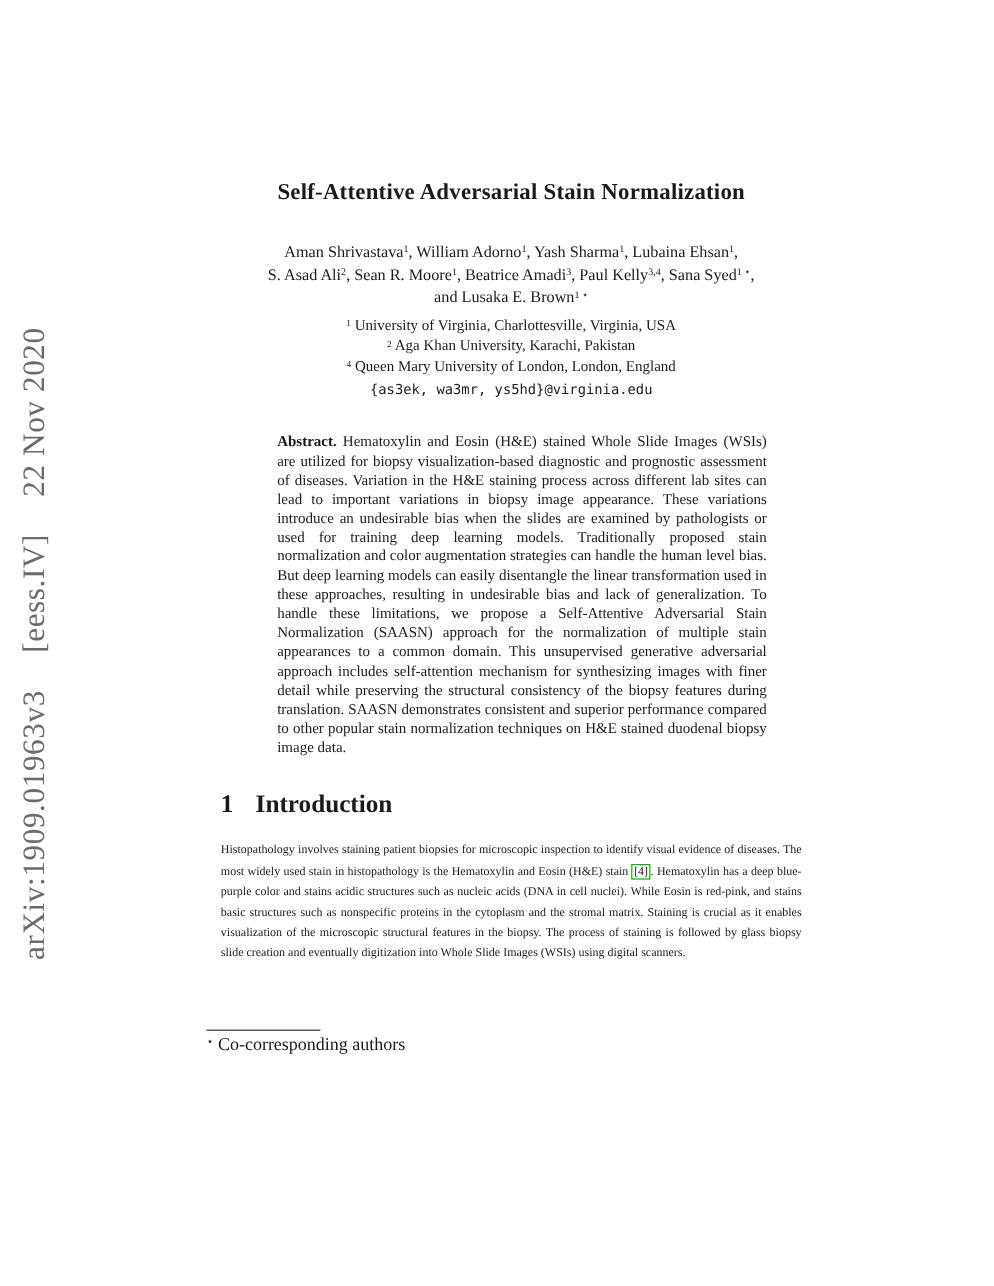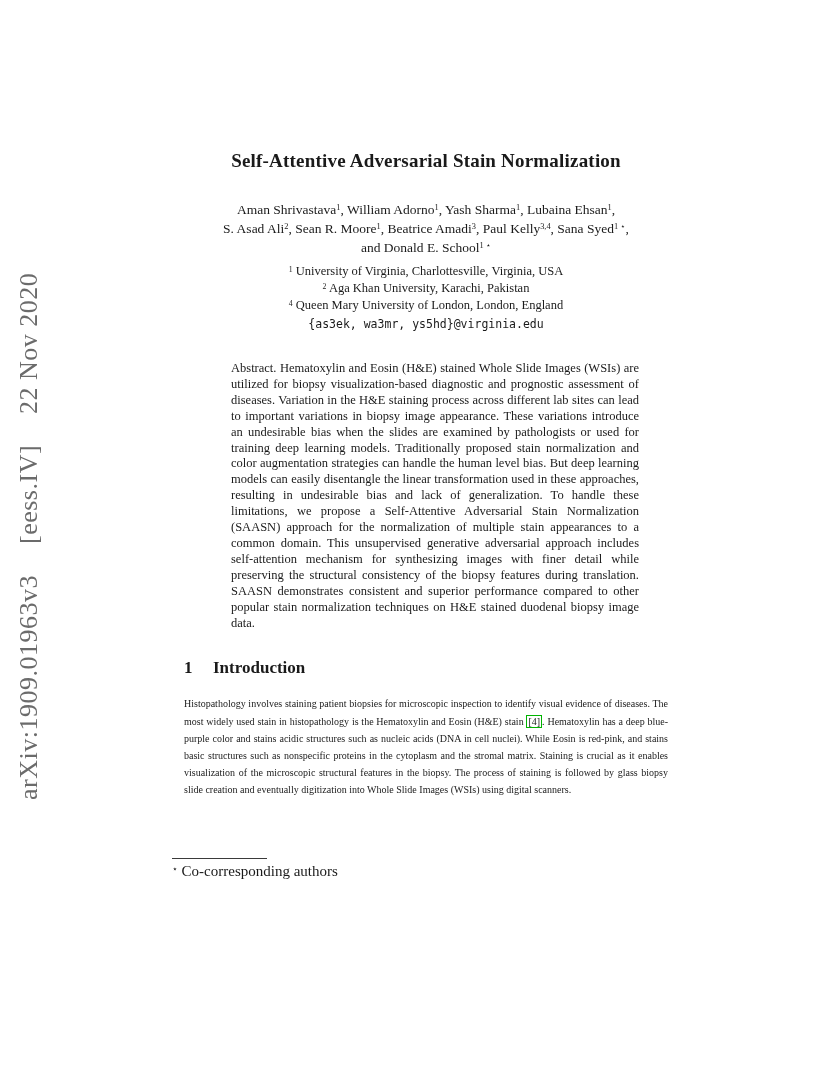--- a/index.html
+++ b/index.html
@@ -14,24 +14,24 @@
     color:var(--wm-color,#6b6b6b);
   }
   .watermark span + span { margin-inline-start:24px; }
   .column { position:absolute; left:184px; top:0; width:484px; }
   .title { margin:150px 0 0 0; text-align:center; font-size:19px; font-weight:bold; letter-spacing:0.2px; }
   .authors { margin-top:28px; text-align:center; font-size:13.5px; line-height:19px; }
   .affils  { margin-top:6px; text-align:center; font-size:12.5px; line-height:17px; }
   .email   { font-family:"DejaVu Sans Mono","Liberation Mono",monospace; font-size:11.5px; margin-top:2px; }
   .abstract { margin:28px 0 0 0; padding:0 29px 0 47px; font-size:12.5px; line-height:15.9px; text-align:justify; }
   .keywords { margin:12px 0 0 0; padding:0 29px 0 47px; font-size:12.5px; }
-  .section-heading { margin:27px 0 0 0; font-size:17px; font-weight:bold; }
+  .section-heading { margin:27px 0 0 0; font-size:21px; font-weight:bold; }
   .secnum { display:inline-block; min-width:29px; }
   .body-par { margin:17px 0 0 0; font-size:10px; line-height:17.2px; text-align:justify; }
-  .bf { font-weight:normal; }
+  .bf { font-weight:bold; }
   sup { font-size:0.62em; line-height:0; vertical-align:baseline; position:relative; top:-0.45em; }
   .cite { border:1px solid var(--cite-color,#00b400); padding:0 1px; }
   .footnote { position:absolute; left:172px; top:858px; width:484px; font-size:15px; line-height:15px; }
   .footnote-rule { width:95px; border-top:1px solid #3a3a3a; margin-bottom:5px; }
 </style>
 </head>
 <body>
 
 <div class="page">
 
@@ -41,21 +41,21 @@
     <span>22 Nov 2020</span>
   </div>
 
   <div class="column">
 
     <h1 class="title">Self-Attentive Adversarial Stain Normalization</h1>
 
     <div class="authors">
       <div><span>Aman Shrivastava</span><sup>1</sup><span>, William Adorno</span><sup>1</sup><span>, Yash Sharma</span><sup>1</sup><span>, Lubaina Ehsan</span><sup>1</sup><span>,</span></div>
       <div><span>S. Asad Ali</span><sup>2</sup><span>, Sean R. Moore</span><sup>1</sup><span>, Beatrice Amadi</span><sup>3</sup><span>, Paul Kelly</span><sup>3,4</sup><span>, Sana Syed</span><sup>1 ⋆</sup><span>,</span></div>
-      <div><span>and Donald E. School</span><sup>1 ⋆</sup></div>
+      <div><span>and Lusaka E. Brown</span><sup>1 ⋆</sup></div>
     </div>
 
     <div class="affils">
       <div><sup>1</sup><span> University of Virginia, Charlottesville, Virginia, USA</span></div>
       <div><sup>2</sup><span> Aga Khan University, Karachi, Pakistan</span></div>
       <div><sup>4</sup><span> Queen Mary University of London, London, England</span></div>
       <div class="email">{as3ek, wa3mr, ys5hd}@virginia.edu</div>
     </div>
 
     <p class="abstract">

